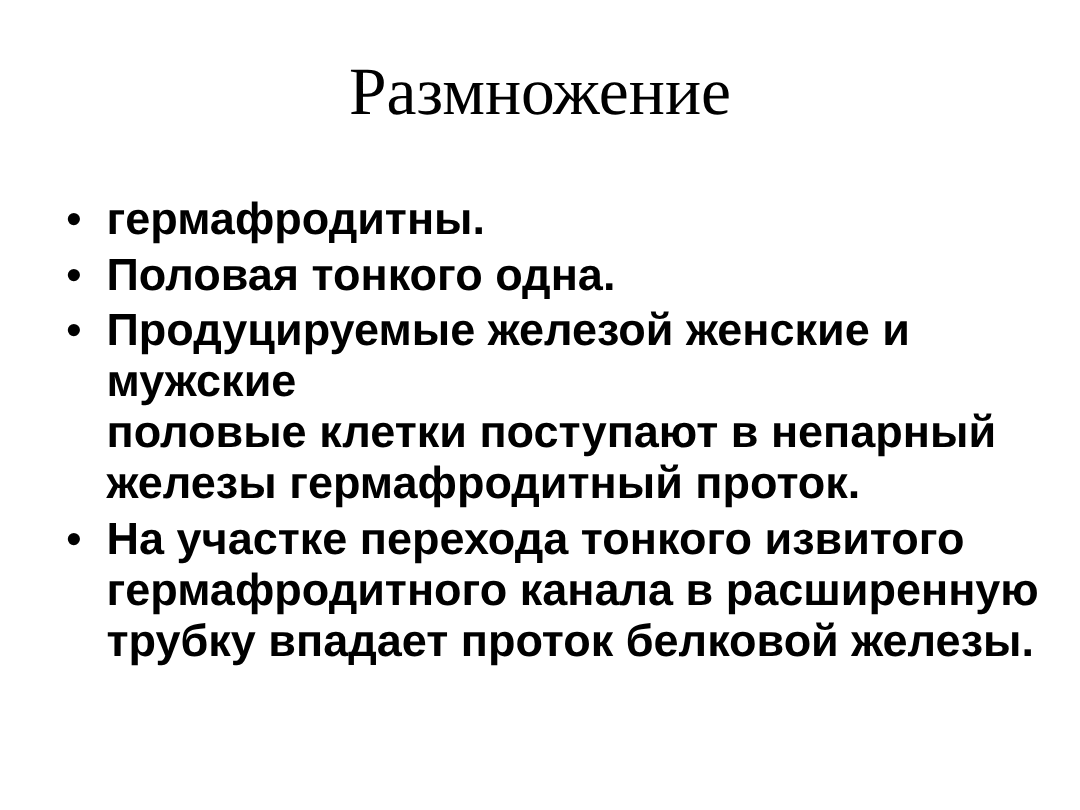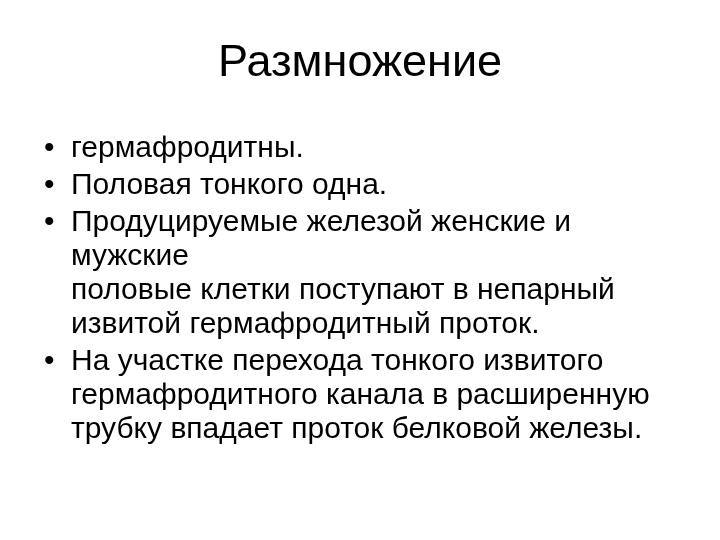--- a/index.html
+++ b/index.html
@@ -23,20 +23,21 @@
   .slide-title {
     position: absolute;
     top: 36px;
     left: 0;
     width: 720px;
     text-align: center;
     font-size: 45px;
     font-weight: 400;
     line-height: 1.12;
     color: #000000;
+    font-family: Liberation Serif, serif;
   }
   .bullet-list {
     position: absolute;
     top: 130px;
     left: 44px;
     width: 650px;
   }
   .bullet-item {
     display: flex;
     align-items: flex-start;
@@ -48,20 +49,21 @@
     font-size: 30px;
     line-height: 34px;
     color: #000000;
   }
   .bullet-text {
     flex: 1 1 auto;
     font-size: 30px;
     line-height: 34px;
     white-space: pre-line;
     color: #000000;
+    font-weight: bold;
   }
 </style>
 </head>
 <body>
 
 <div class="slide">
 
   <div class="slide-title">Размножение</div>
 
   <div class="bullet-list">
@@ -73,21 +75,21 @@
 
     <div class="bullet-item">
       <span class="bullet-marker">•</span>
       <span class="bullet-text">Половая тонкого одна.</span>
     </div>
 
     <div class="bullet-item">
       <span class="bullet-marker">•</span>
       <span class="bullet-text">Продуцируемые железой женские и мужские
 половые клетки поступают в непарный
-извитой гермафродитный проток.</span>
+железы гермафродитный проток.</span>
     </div>
 
     <div class="bullet-item">
       <span class="bullet-marker">•</span>
       <span class="bullet-text">На участке перехода тонкого извитого
 гермафродитного канала в расширенную
 трубку впадает проток белковой железы.</span>
     </div>
 
   </div>

